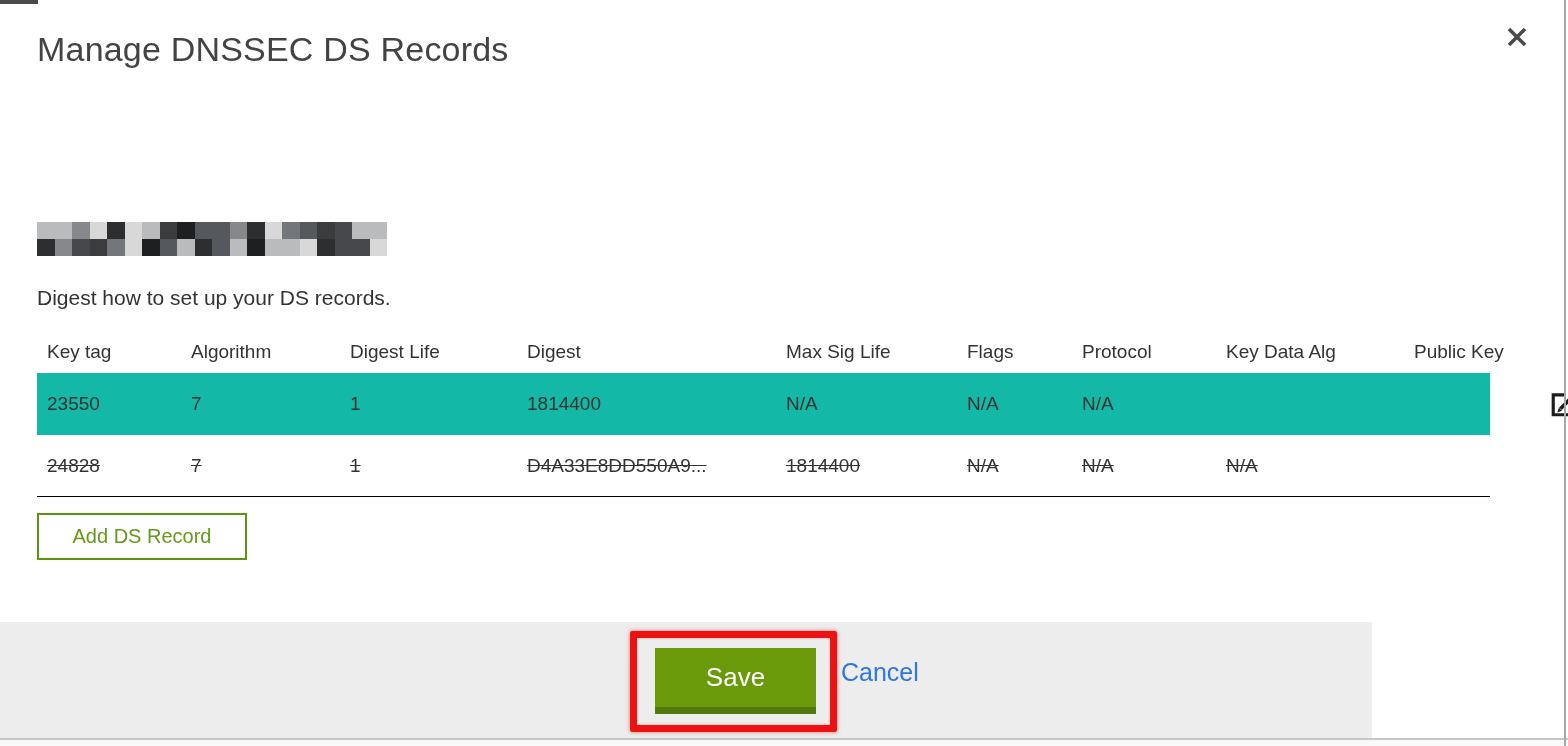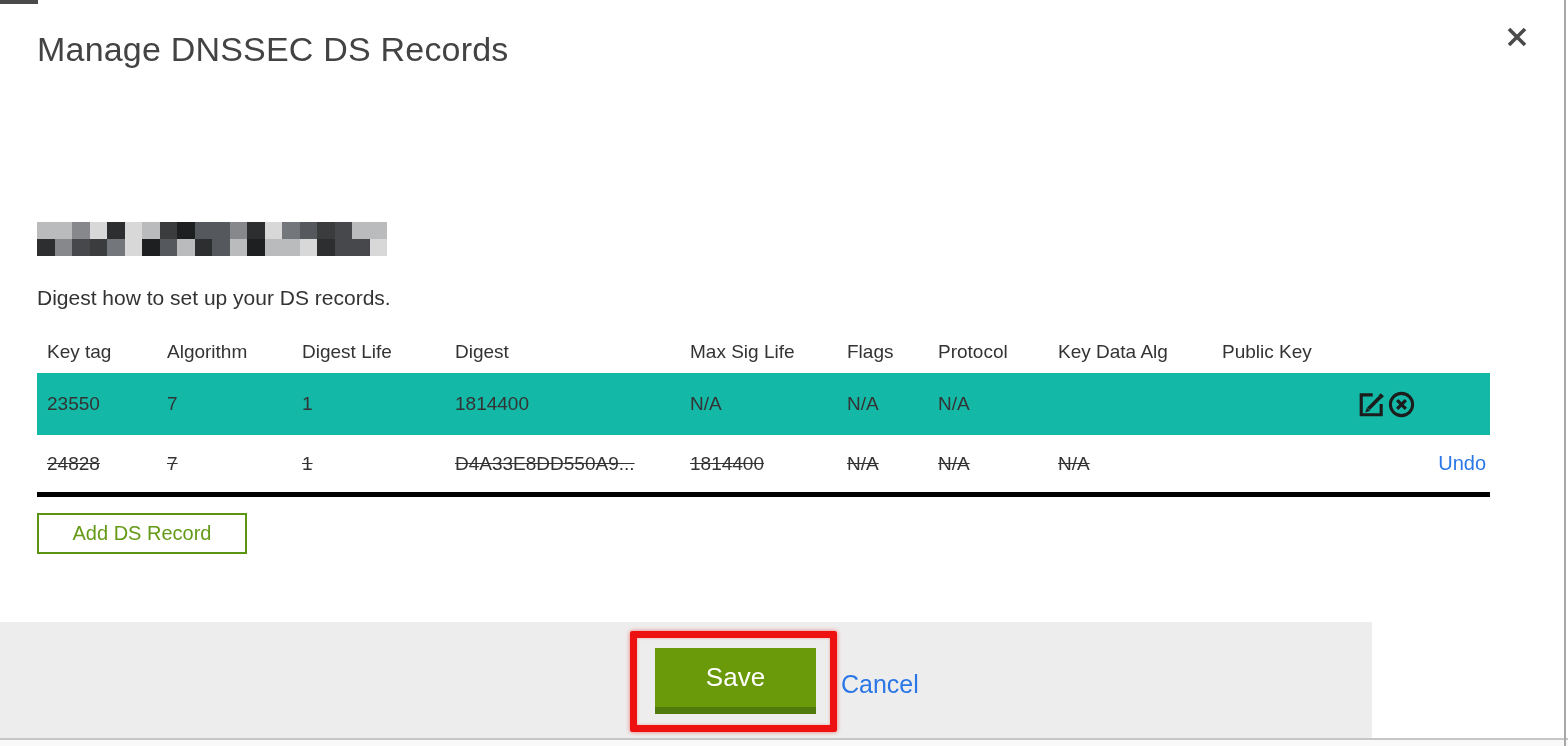--- a/index.html
+++ b/index.html
@@ -21,54 +21,54 @@
   .redacted {
     position:absolute; left:37px; top:222px; width:350px; height:34px;
     display:grid; grid-template-columns:repeat(20,1fr); grid-auto-rows:17px; overflow:hidden;
   }
   .subtitle { position:absolute; left:37px; top:286px; font-size:21px; color:#333; }
 
   .ds-table { position:absolute; left:37px; top:330px; width:1453px; font-size:19px; }
   .t-row {
     display:grid;
     grid-template-columns:120px 135px 153px 235px 157px 91px 120px 164px 198px 1fr;
-    align-items:center; padding-left:10px;
+    align-items:center; padding-left:10px;gap:24px;
   }
   .t-head { height:43px; color:#333; }
   .t-body-row { height:62px; }
   .row-existing { background:#14b8a6; }
-  .row-deleted { background:#fff; border-bottom:5px solid #000000; }
+  .row-deleted { background:#fff; border-bottom:1px solid #000000; }
   .row-deleted .cell { text-decoration:line-through; }
   .cell { white-space:nowrap; overflow:hidden; }
   .actions-cell { display:flex; justify-content:flex-end; align-items:center; padding-right:4px; gap:1px; }
   .icon-btn { width:29px; height:29px; cursor:pointer; display:flex; align-items:center; justify-content:center; }
   .link { color:#2b77e7; text-decoration:none; cursor:pointer; }
   .undo-link { font-size:20px; }
 
   .add-btn {
-    position:absolute; left:37px; top:513px; width:210px; height:41px;
+    position:absolute; left:37px; top:513px; width:210px; height:47px;
     background:#fff; border:2px solid #5a9410; color:#649a18; font-size:20px;
     font-family:"Liberation Sans", sans-serif; cursor:pointer;
   }
 
   .footer { position:absolute; left:0; top:622px; width:1372px; height:116px; background:#ededed; }
   .bottom-border { position:absolute; left:0; top:738px; width:1568px; height:2px; background:#c6c6c6; }
   .below-border { position:absolute; left:0; top:740px; width:1568px; height:6px; background:#f9f9f9; }
 
   .annotation-box {
     position:absolute; left:630px; top:9px; width:207px; height:101px;
     border:7px solid #ee1111; border-radius:2px;
     box-shadow:0 0 4px rgba(238,17,17,0.55), inset 0 0 3px rgba(238,17,17,0.35);
   }
   .save-btn {
     position:absolute; left:655px; top:26px; width:161px; height:66px;
     background:#6a9a09; border:none; border-bottom:7px solid #507a0b;
     color:#fff; font-size:26px; font-family:"Liberation Sans", sans-serif; cursor:pointer;
   }
-  .cancel-link { position:absolute; left:841px; top:48px; font-size:25px; }
+  .cancel-link { position:absolute; left:841px; top:36px; font-size:25px; }
 </style>
 </head>
 <body>
 
 <div class="screen">
   <div class="topleft-mark"></div>
 
   <h1 class="dialog-title">Manage DNSSEC DS Records</h1>
 
   <div class="close-btn">

